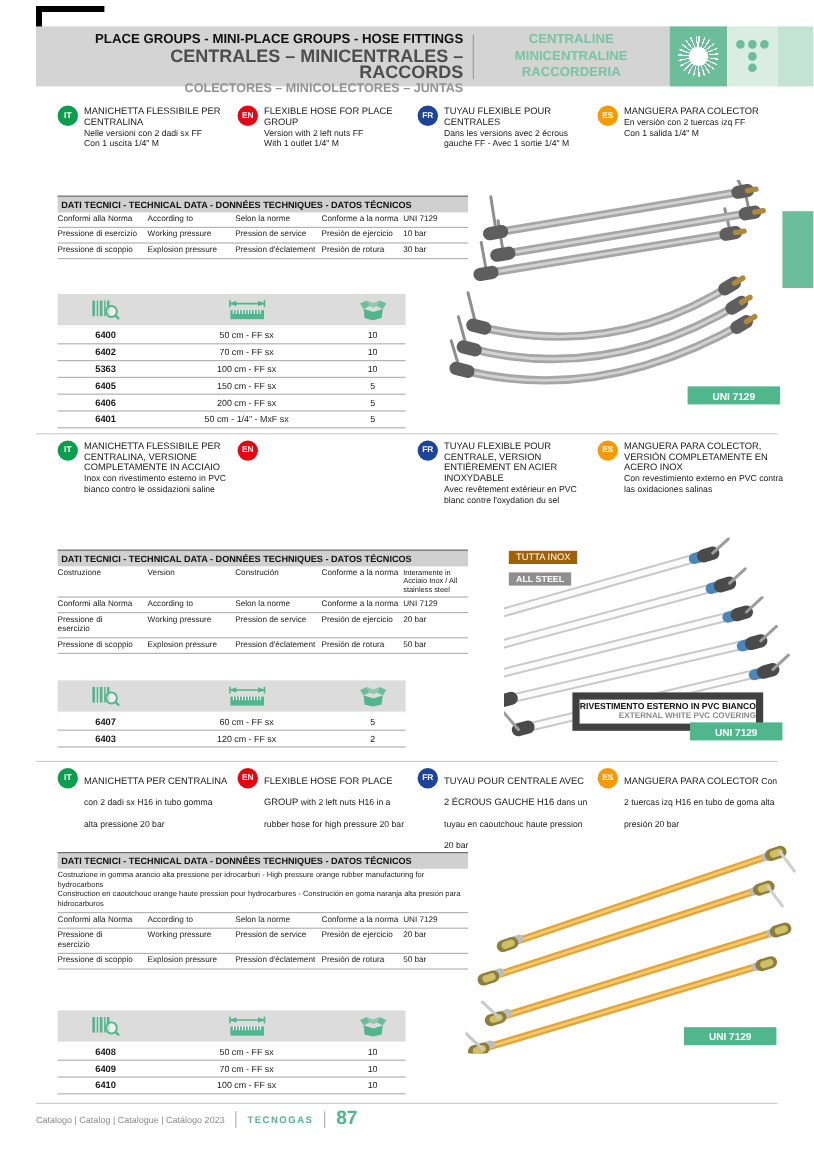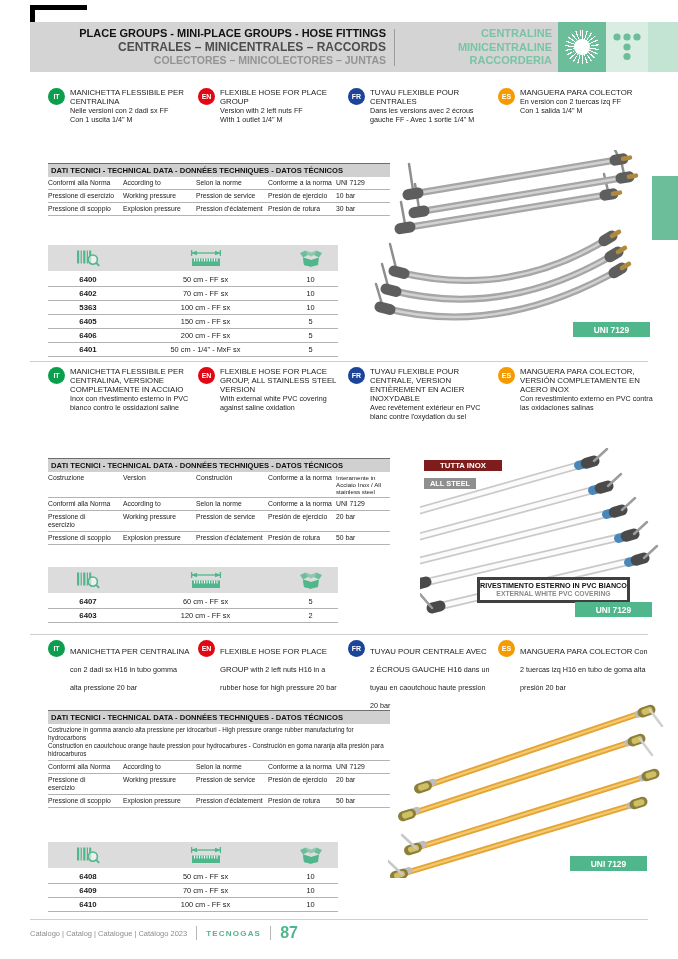--- a/index.html
+++ b/index.html
@@ -2,24 +2,24 @@
 <html><head>
 <meta charset="utf-8">
 <style>
   html,body{margin:0;padding:0;background:#fff;}
   body{width:678px;height:959px;position:relative;font-family:"Liberation Sans",sans-serif;color:#1a1a1a;overflow:hidden;}
   .abs{position:absolute;}
   
   .band{position:absolute;left:30px;top:22px;width:528px;height:50px;background:#d4d4d4;}
   .band-left{position:absolute;left:30px;top:27px;width:356px;text-align:right;line-height:13.5px;font-weight:bold;}
   .bl1{font-size:11px;color:#111;}
-  .bl2{font-size:12px;color:#4d4d4d;margin-left:48px;}
+  .bl2{font-size:15px;color:#4d4d4d;margin-left:48px;}
   .bl3{font-size:10.5px;color:#939393;}
   .band-div{position:absolute;left:394px;top:29px;width:1px;height:37px;background:#9d9d9d;}
-  .band-right{position:absolute;left:400px;top:27px;width:152px;text-align:right;line-height:13.5px;font-weight:bold;font-size:11px;color:#79c4a5;}
+  .band-right{position:absolute;left:400px;top:27px;width:152px;text-align:center;line-height:13.5px;font-weight:bold;font-size:11px;color:#79c4a5;}
   .logo-sq1{position:absolute;left:558px;top:22px;width:48px;height:50px;background:#6cbd9a;display:flex;align-items:center;justify-content:center;}
   .sun{width:34px;height:34px;border-radius:50%;background:repeating-conic-gradient(#ffffff 0deg 4.5deg, rgba(255,255,255,0) 4.5deg 16deg);position:relative;}
   .sun::after{content:"";position:absolute;inset:9px;background:#fff;border-radius:50%;}
   .logo-sq2{position:absolute;left:606px;top:22px;width:42px;height:50px;background:#d9ede2;}
   .logo-sq3{position:absolute;left:648px;top:22px;width:30px;height:50px;background:#c3e4d3;}
   .cropmark-h{position:absolute;left:30px;top:5px;width:57px;height:5px;background:#000;}
   .cropmark-v{position:absolute;left:30px;top:5px;width:5px;height:42px;background:#000;}
   .side-tab{position:absolute;left:652px;top:176px;width:26px;height:64px;background:#6cbd9a;}
   .hr{position:absolute;left:30px;width:618px;height:1px;background:#cfcfcf;}
   
@@ -43,23 +43,23 @@
   
   .ptable{position:absolute;left:48px;width:290px;}
   .phead{display:grid;grid-template-columns:80px 155px 55px;background:#dcdcdc;height:26px;align-items:center;justify-items:center;border-bottom:2px solid #fff;color:#50b68b;}
   .prow{display:grid;grid-template-columns:80px 155px 55px;height:13px;align-items:center;border-bottom:1px solid #b3b3b3;}
   .pc{text-align:center;}
   .pcode{font-size:7.8px;font-weight:bold;}
   .pdesc{font-size:7.4px;}
   .pqty{font-size:7.4px;}
   
   .uni-badge{position:absolute;width:77px;height:15px;background:#50b68b;color:#fff;font-size:8.4px;font-weight:bold;display:flex;align-items:center;justify-content:center;}
-  .tag-black{background:#7f1d1d;color:#fff;font-size:7.8px;font-weight:bold;padding:1px 16px;display:inline-block;}
+  .tag-black{background:#a16207;color:#fff;font-size:7.8px;font-weight:normal;padding:1px 6px;display:inline-block;}
   .tag-gray{background:#8f8f8f;color:#fff;font-size:7.4px;font-weight:bold;padding:1px 6px;display:inline-block;}
-  .pvc-box{position:absolute;left:477px;top:577px;width:147px;background:#fff;border:3px solid #404040;text-align:center;padding:1px 0 2px 0;}
+  .pvc-box{position:absolute;left:477px;top:577px;width:147px;background:#fff;border:6px solid #404040;text-align:right;padding:1px 0 2px 0;}
   .pvc1{font-size:7.2px;font-weight:bold;color:#111;line-height:9px;}
   .pvc2{font-size:6.8px;font-weight:bold;color:#8a8a8a;line-height:8px;}
   
   .footer{position:absolute;left:30px;top:924px;width:618px;display:flex;justify-content:flex-start;align-items:center;gap:9px;}
   .f-cat{font-size:7.5px;color:#8c8c8c;}
   .f-div{width:1px;height:14px;background:#b5b5b5;}
   .f-brand{font-size:8px;font-weight:bold;color:#50b68b;letter-spacing:1.2px;}
   .f-page{font-size:16px;font-weight:bold;color:#50b68b;}
   svg{display:block;}
 </style>
@@ -291,24 +291,20 @@
 <div class="desc-row" style="top:367px">
   <div class="desc" style="left:48px;width:142px">
     <span class="lang-badge b-it">IT</span>
     <div class="d-text">
         <span class="d-title">MANICHETTA FLESSIBILE PER CENTRALINA, VERSIONE COMPLETAMENTE IN ACCIAIO</span>
         <span class="d-body">Inox con rivestimento esterno in PVC bianco contro le ossidazioni saline</span>
       </div>
   </div>
   <div class="desc" style="left:198px;width:142px">
     <span class="lang-badge b-en">EN</span>
-    <div class="d-text">
-        <span class="d-title">FLEXIBLE HOSE FOR PLACE GROUP, ALL STAINLESS STEEL VERSION</span>
-        <span class="d-body">With external white PVC covering against saline oxidation</span>
-      </div>
   </div>
   <div class="desc" style="left:348px;width:135px">
     <span class="lang-badge b-fr">FR</span>
     <div class="d-text">
         <span class="d-title">TUYAU FLEXIBLE POUR CENTRALE, VERSION ENTIÈREMENT EN ACIER INOXYDABLE</span>
         <span class="d-body">Avec revêtement extérieur en PVC blanc contre l'oxydation du sel</span>
       </div>
   </div>
   <div class="desc" style="left:498px;width:155px">
     <span class="lang-badge b-es">ES</span>

